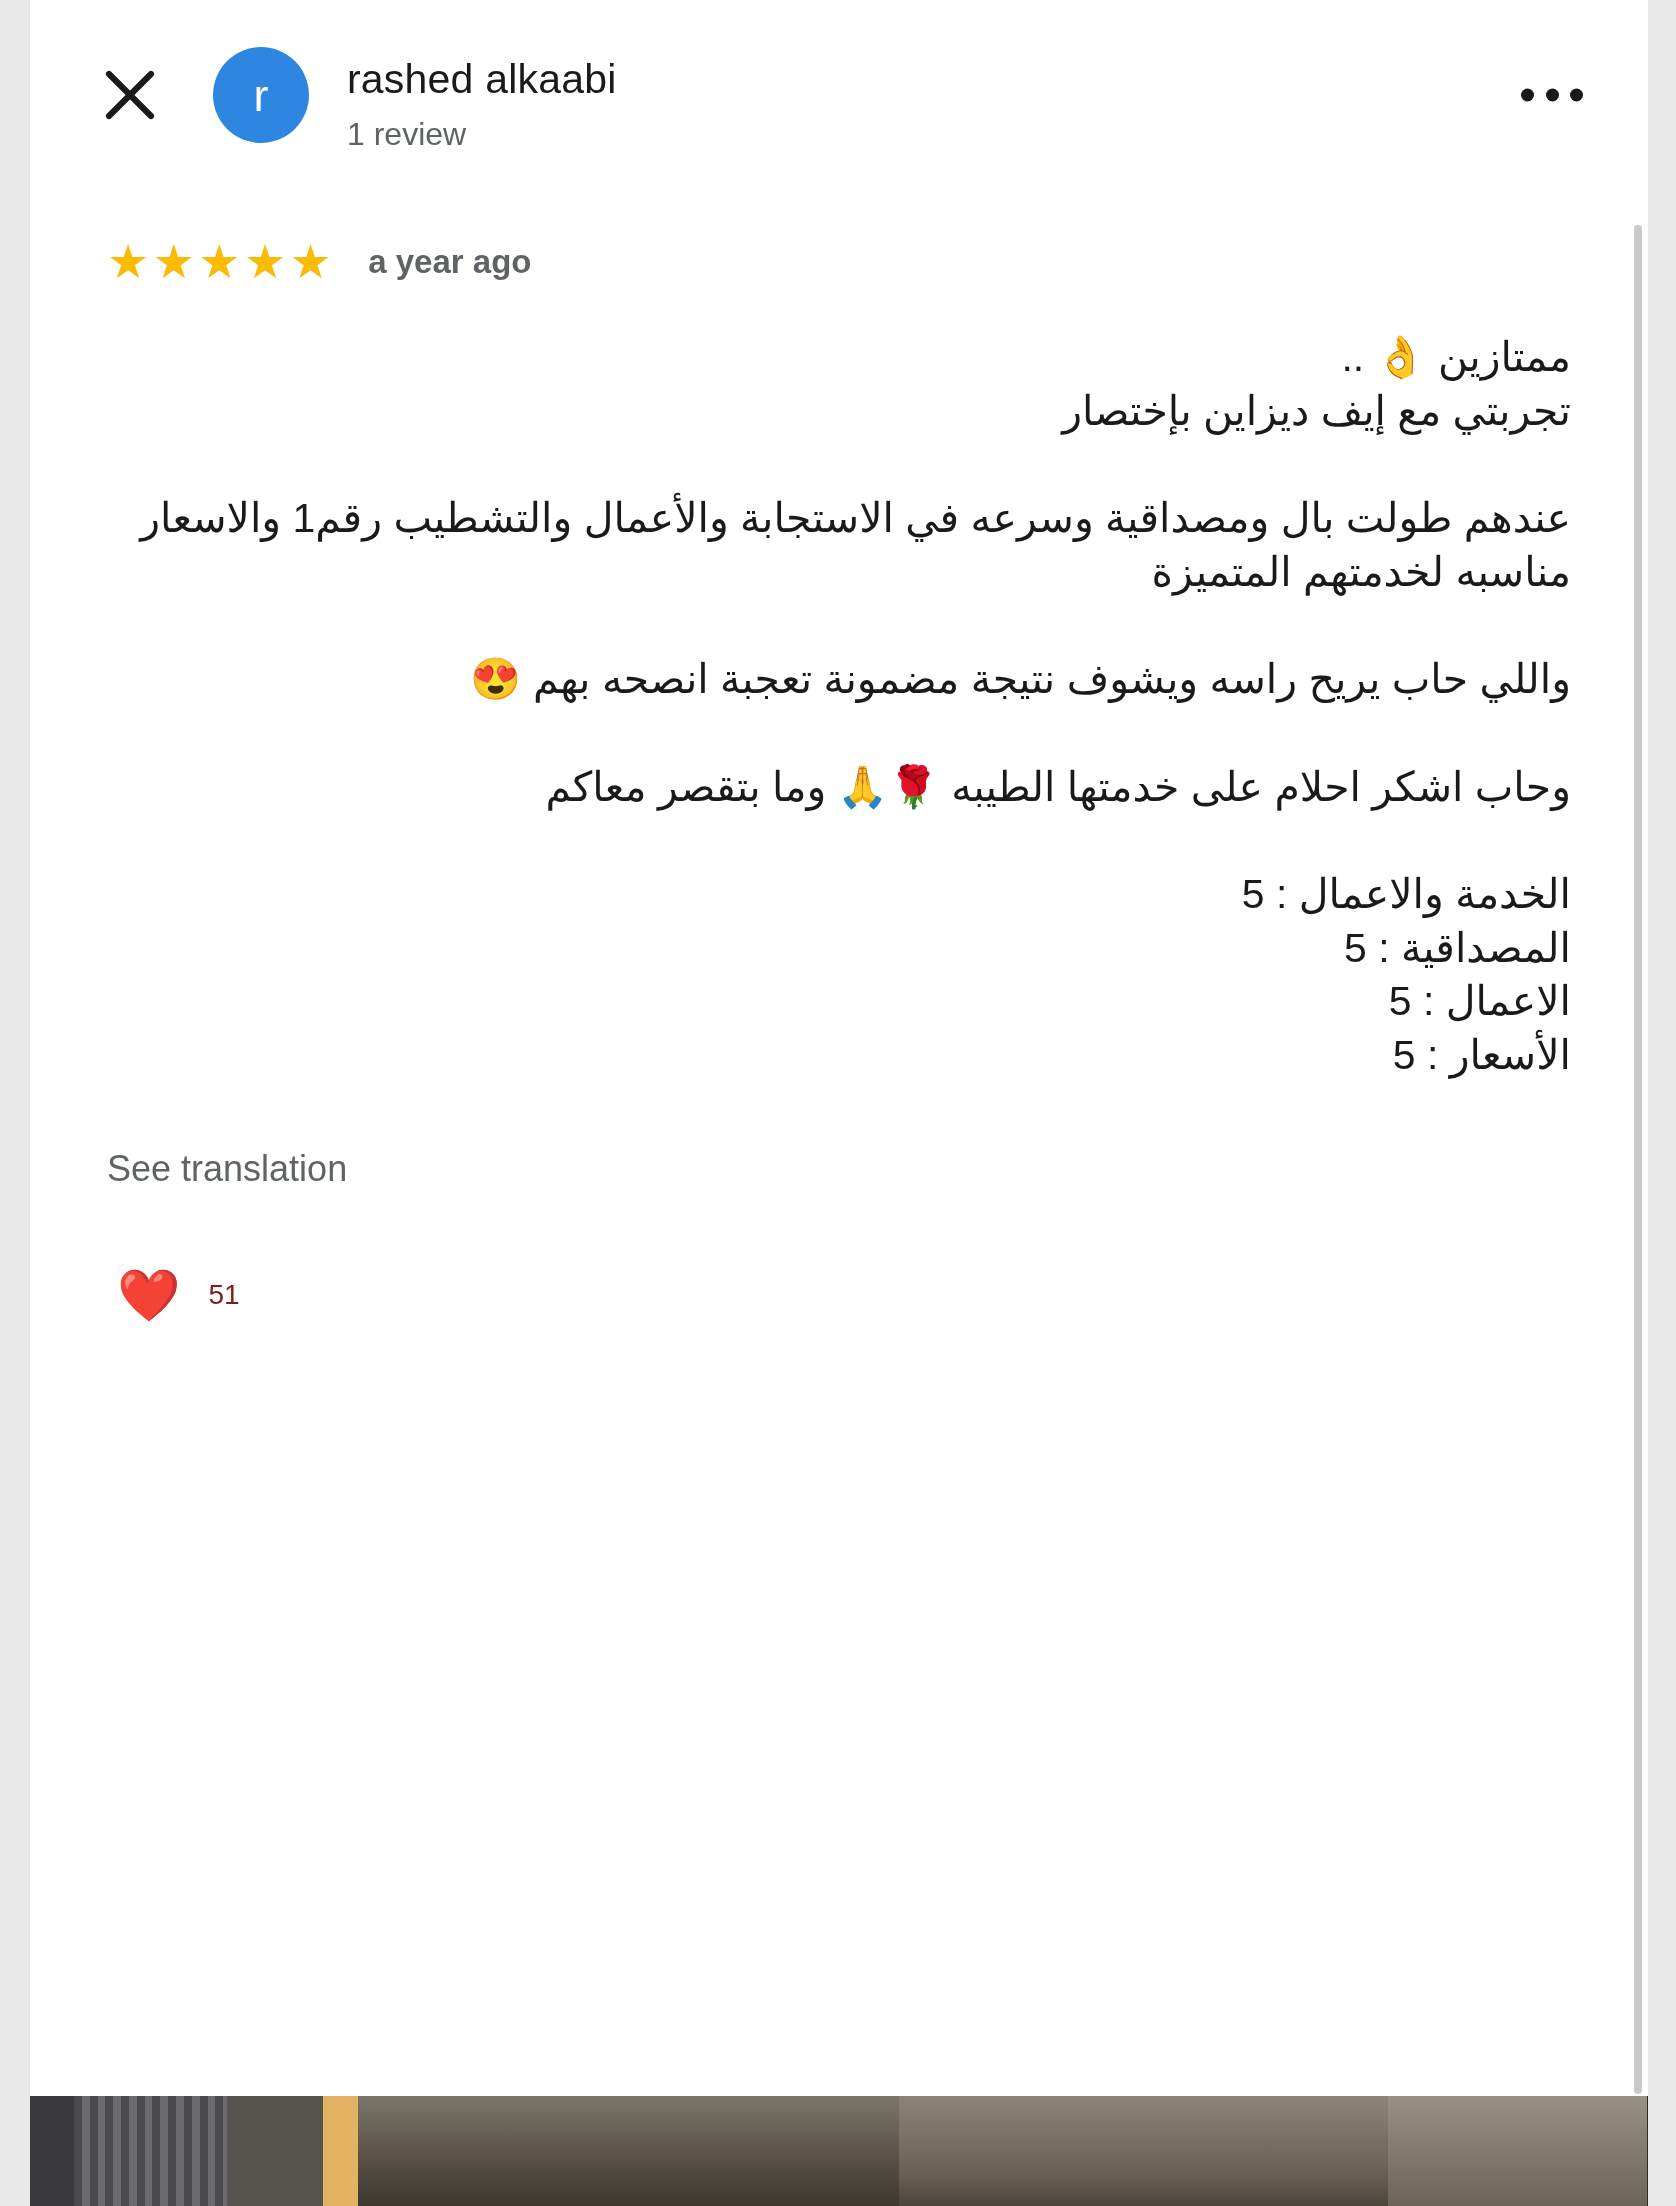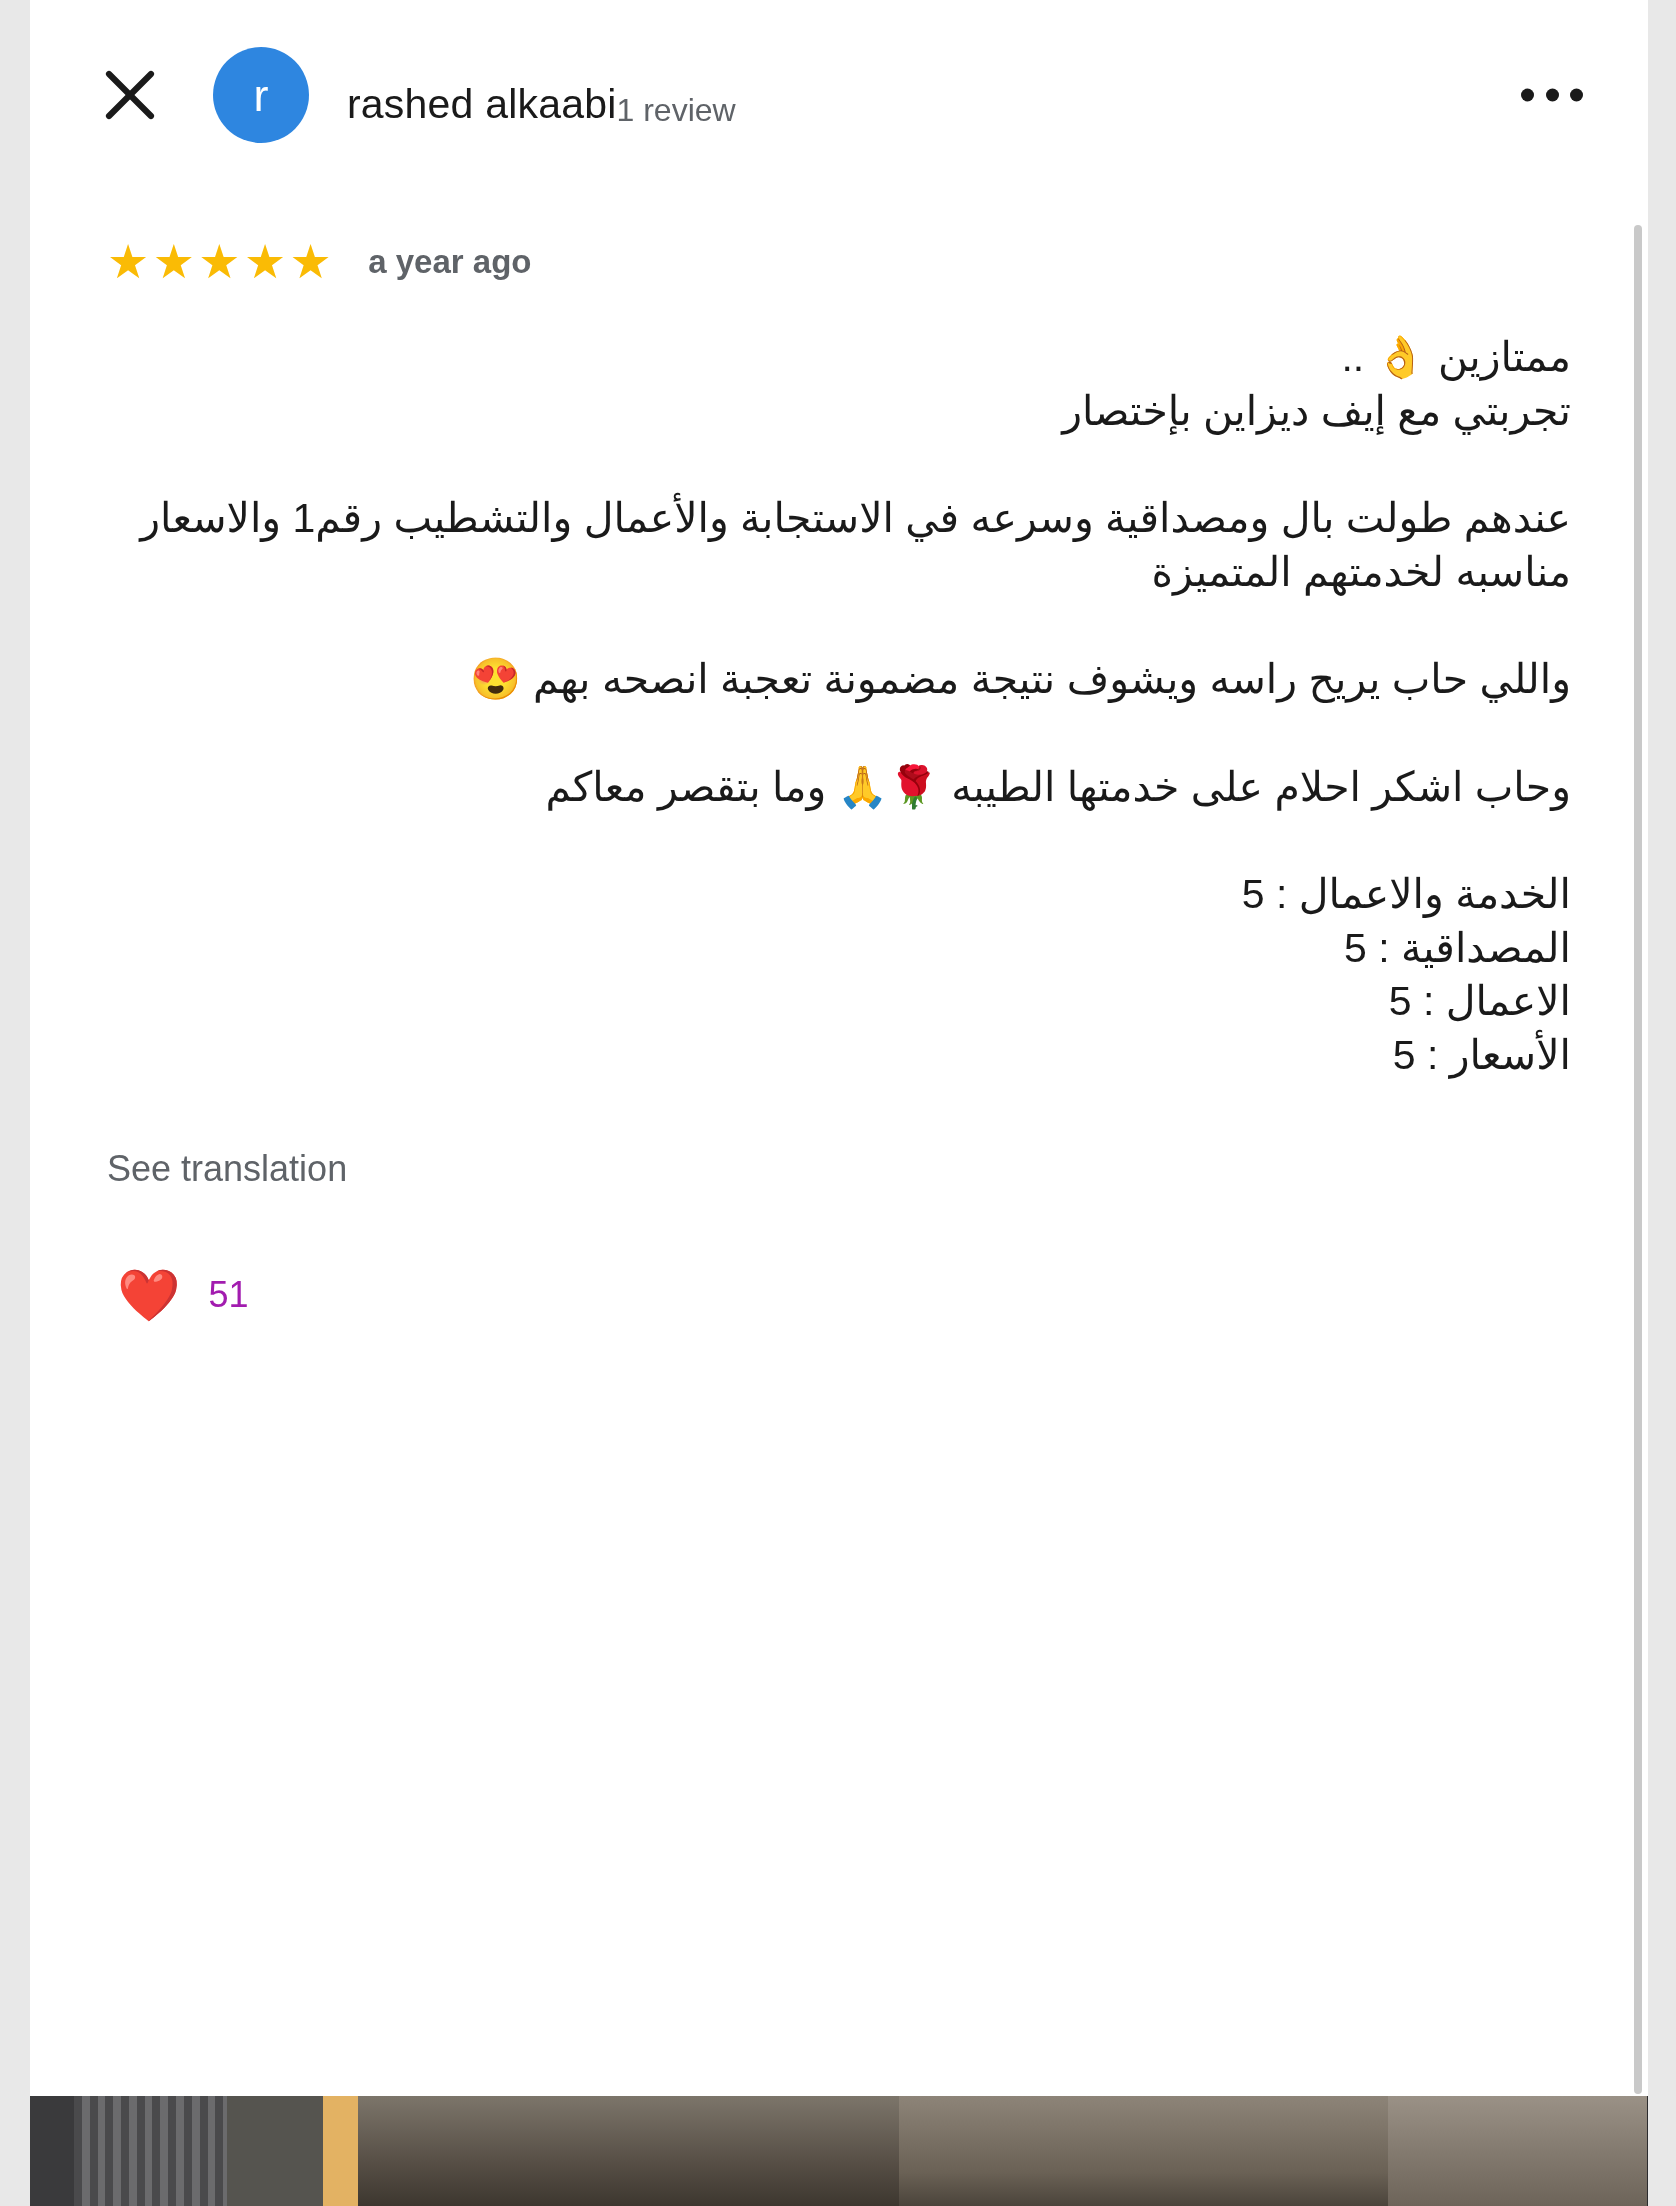--- a/index.html
+++ b/index.html
@@ -76,21 +76,21 @@
     font-weight: 400;
     margin-left: 45px;
     flex: 0 0 auto;
     line-height: 1;
     font-family: "Liberation Sans", sans-serif;
   }
 
   .author-block {
     margin-left: 38px;
     display: flex;
-    flex-direction: row;
+    flex-direction: column;
     justify-content: center;
     margin-top: 22px;
   }
   .author-name {
     font-size: 41px;
     color: #1a1a1a;
     line-height: 1.18;
     letter-spacing: 0.2px;
   }
   .review-count {
@@ -171,22 +171,22 @@
     padding: 80px 0 0 87px;
     gap: 28px;
   }
   .heart {
     font-size: 51px;
     line-height: 1;
     font-family: "DejaVu Sans", sans-serif;
     color: #e8453c;
   }
   .like-count {
-    font-size: 36px;
-    color: #a21caf;
+    font-size: 28px;
+    color: #7f1d1d;
   }
 
   
   .photo-strip {
     position: absolute;
     left: 30px;
     top: 2096px;
     width: 1618px;
     height: 110px;
     overflow: hidden;

